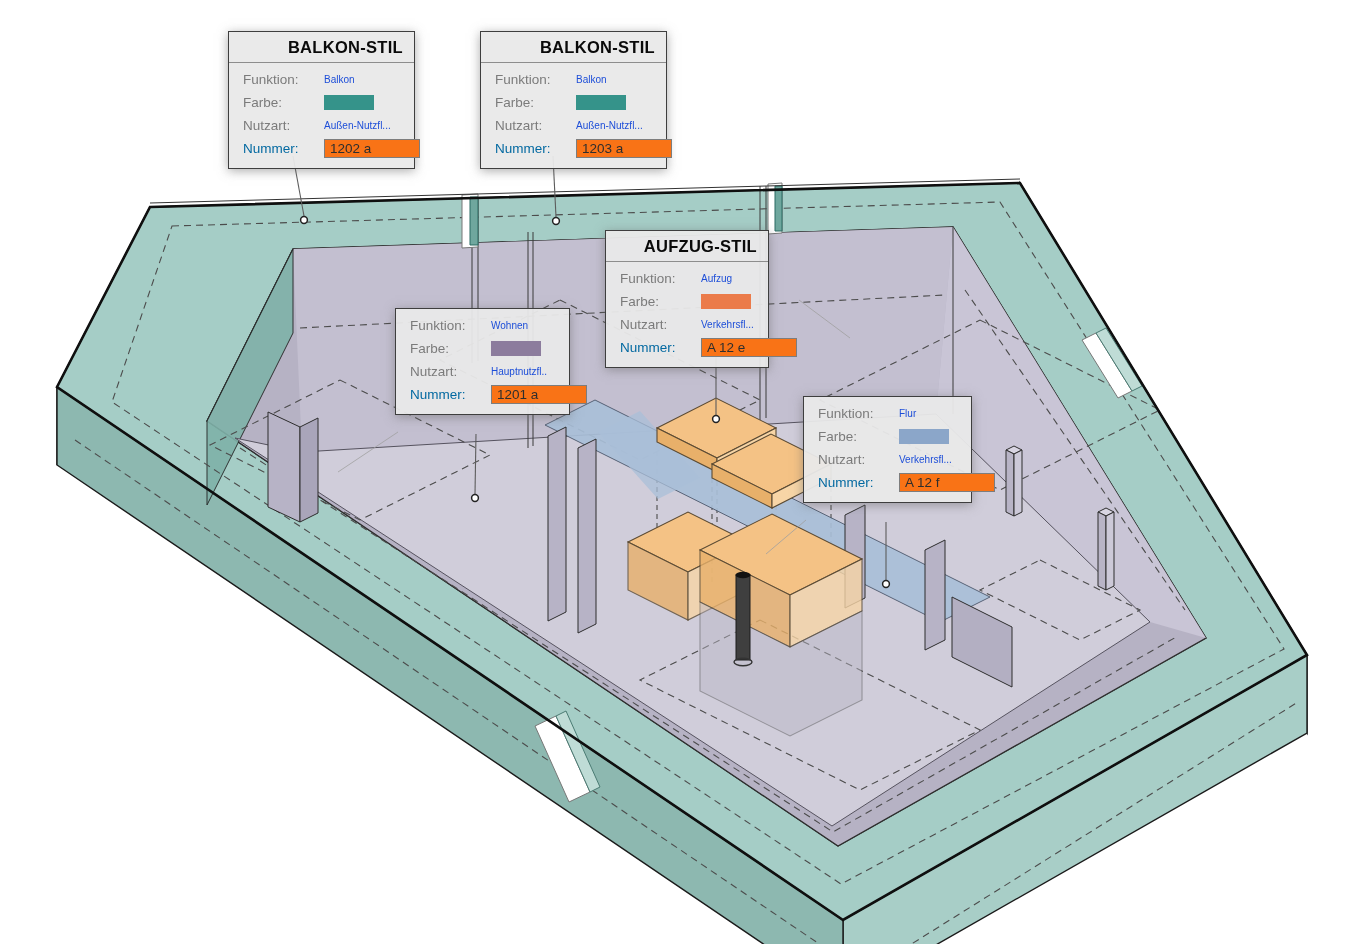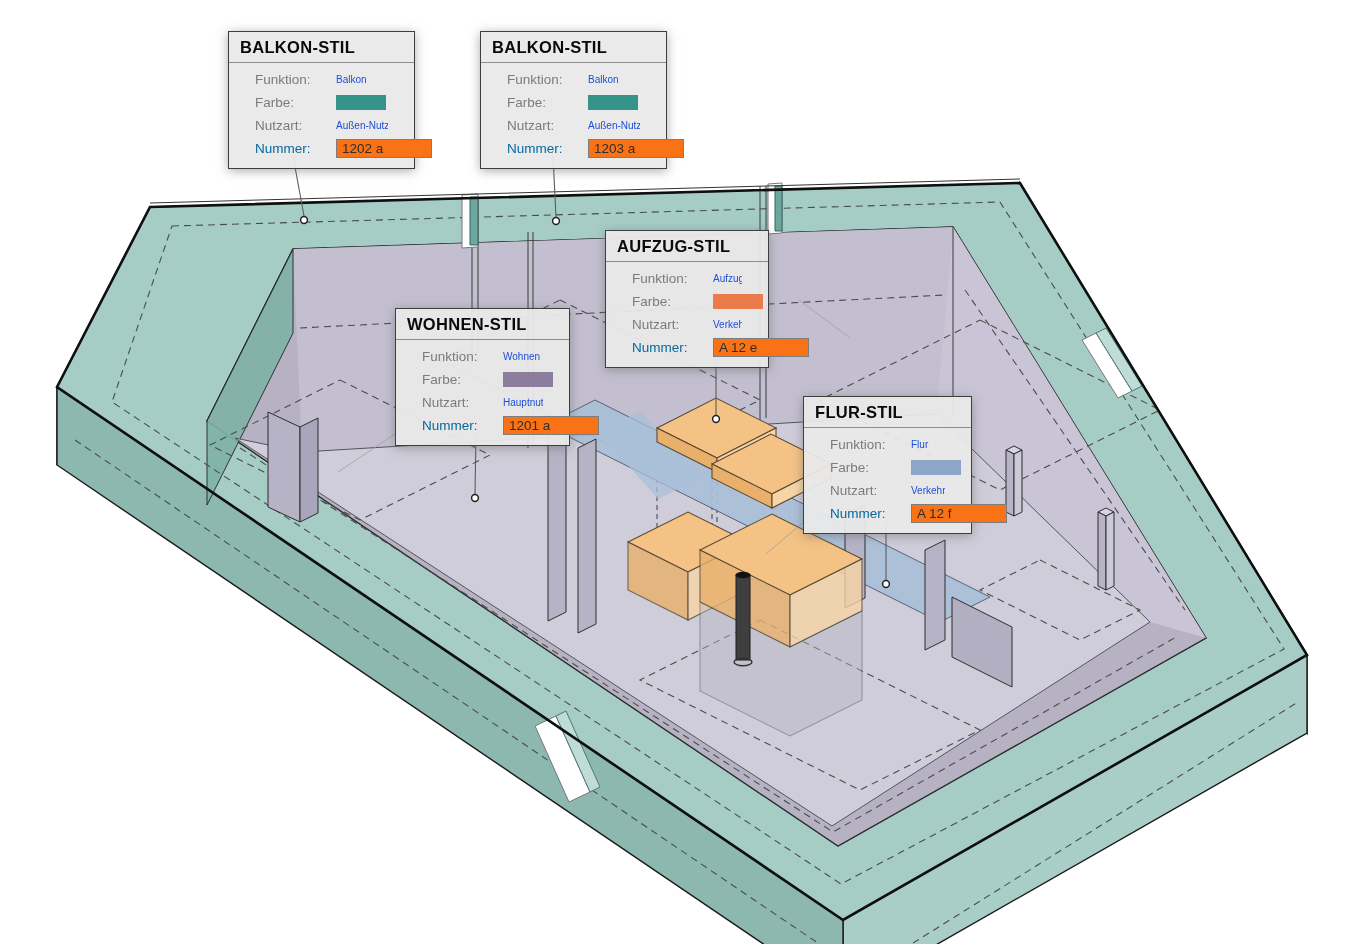--- a/index.html
+++ b/index.html
@@ -15,25 +15,26 @@
     background:rgba(233,233,233,0.95);
     border:1.5px solid #3e3e3e;
     box-shadow:0 2px 10px rgba(105,105,105,0.55);
     z-index:10;
   }
   .panel-title{
     font-size:16.5px;font-weight:bold;color:#0a0a0a;letter-spacing:.3px;
     padding:6px 11px 5px 11px;
     border-bottom:1.5px solid #8d8d8d;
     white-space:nowrap;
+    text-align:right;
   }
   .panel-body{padding:5px 0 8px 0;}
   .row{
     display:grid;grid-template-columns:81px 1fr;
-    align-items:center;height:23px;padding:0 26px;
+    align-items:center;height:23px;padding:0 14px;
   }
   .lbl{font-size:13.5px;color:#7b7b7b;}
   .lbl-strong{color:#0369a1;font-weight:normal;}
   .val{font-size:10px;color:#1d4ed8;white-space:nowrap;overflow:hidden;}
   .swatch{display:inline-block;width:50px;height:15px;}
   .numinput{
     width:84px;height:17px;border:1px solid #7d7d7d;background:#f97316;
     font-family:inherit;font-size:13.5px;color:#2e2e2e;padding:0 5px;
   }
 </style>
@@ -245,21 +246,20 @@
         <span class="val">Verkehrsfl...</span>
       </div>
     <div class="row">
         <span class="lbl lbl-strong">Nummer:</span>
         <input class="numinput" readonly="" value="A 12 e" style="">
       </div>
   </div>
 </div>
 
 <div class="panel" style="left:395px;top:308px;width:173px">
-  <div class="panel-title">WOHNEN-STIL</div>
   <div class="panel-body">
     <div class="row">
         <span class="lbl">Funktion:</span>
         <span class="val">Wohnen</span>
       </div>
     <div class="row">
         <span class="lbl">Farbe:</span>
         <span class="swatch" style="background: rgb(140, 124, 157);"></span>
       </div>
     <div class="row">
@@ -267,21 +267,20 @@
         <span class="val">Hauptnutzfl..</span>
       </div>
     <div class="row">
         <span class="lbl lbl-strong">Nummer:</span>
         <input class="numinput" readonly="" value="1201 a" style="">
       </div>
   </div>
 </div>
 
 <div class="panel" style="left:803px;top:396px;width:167px">
-  <div class="panel-title">FLUR-STIL</div>
   <div class="panel-body">
     <div class="row">
         <span class="lbl">Funktion:</span>
         <span class="val">Flur</span>
       </div>
     <div class="row">
         <span class="lbl">Farbe:</span>
         <span class="swatch" style="background: rgb(139, 166, 201);"></span>
       </div>
     <div class="row">

